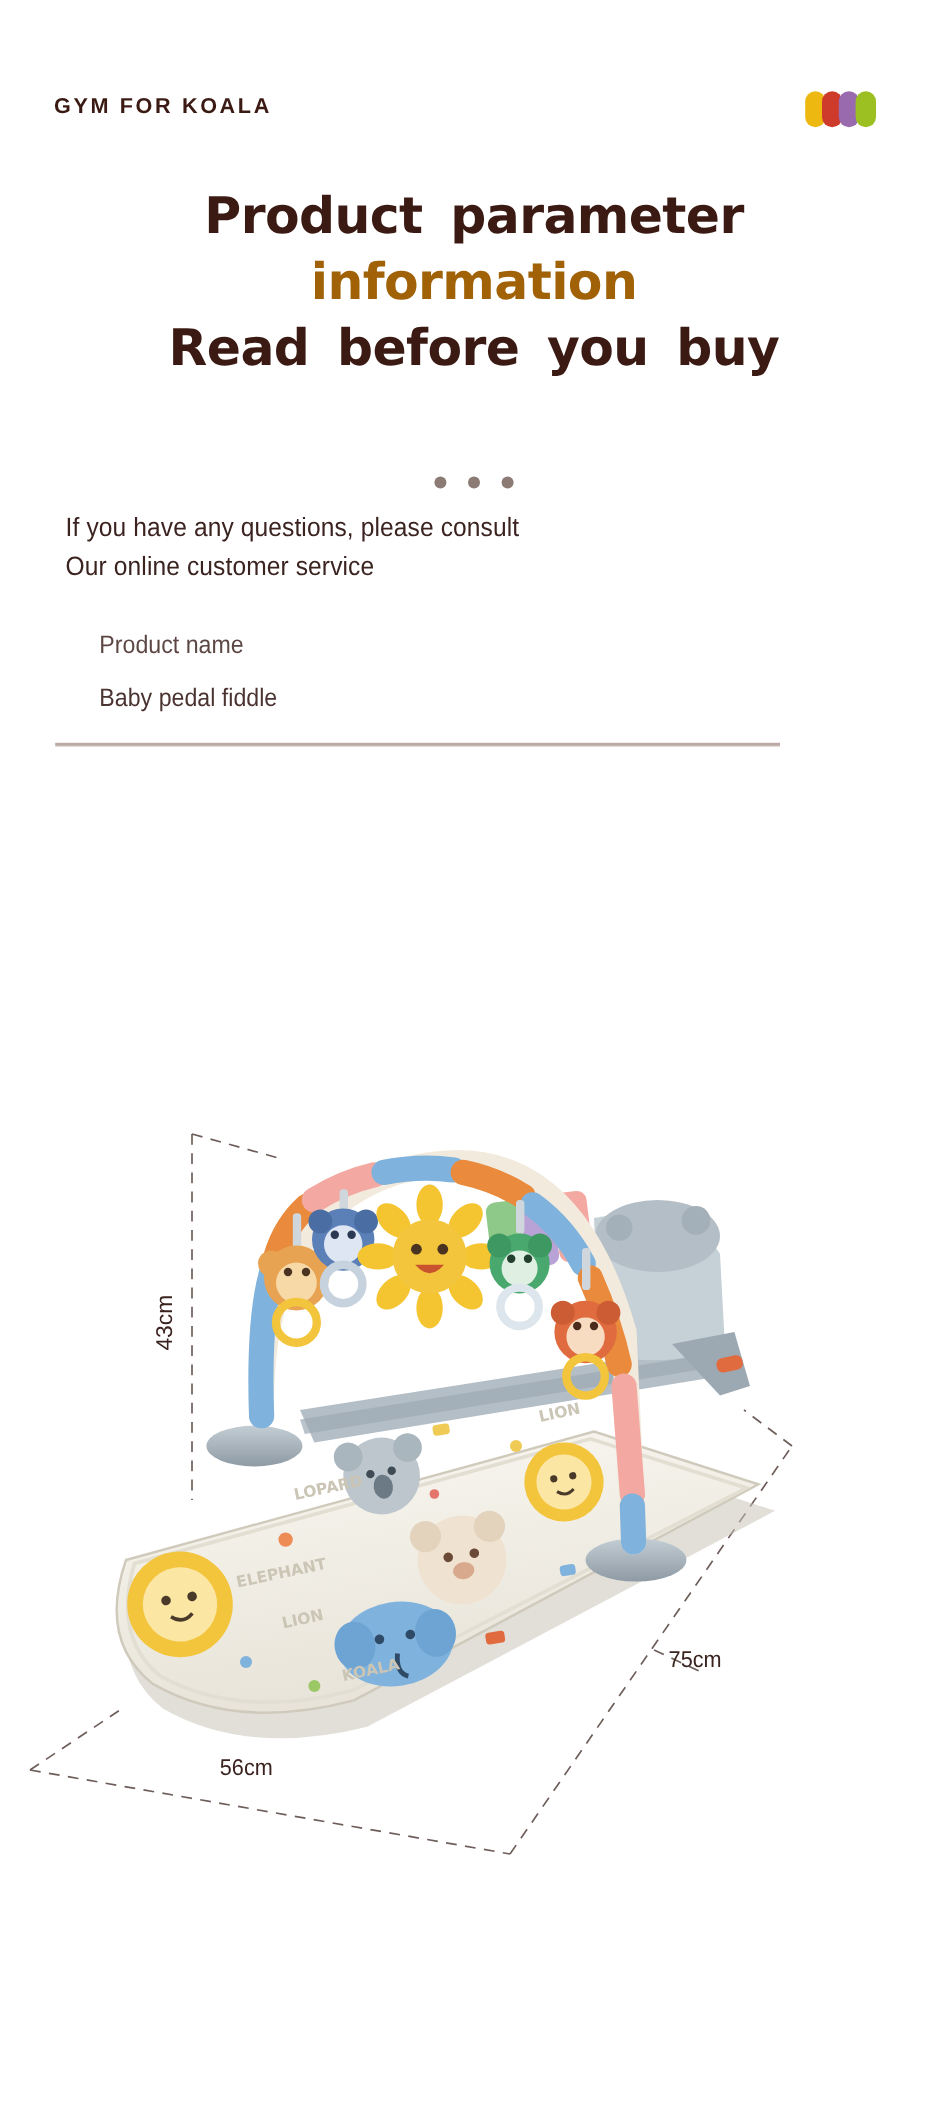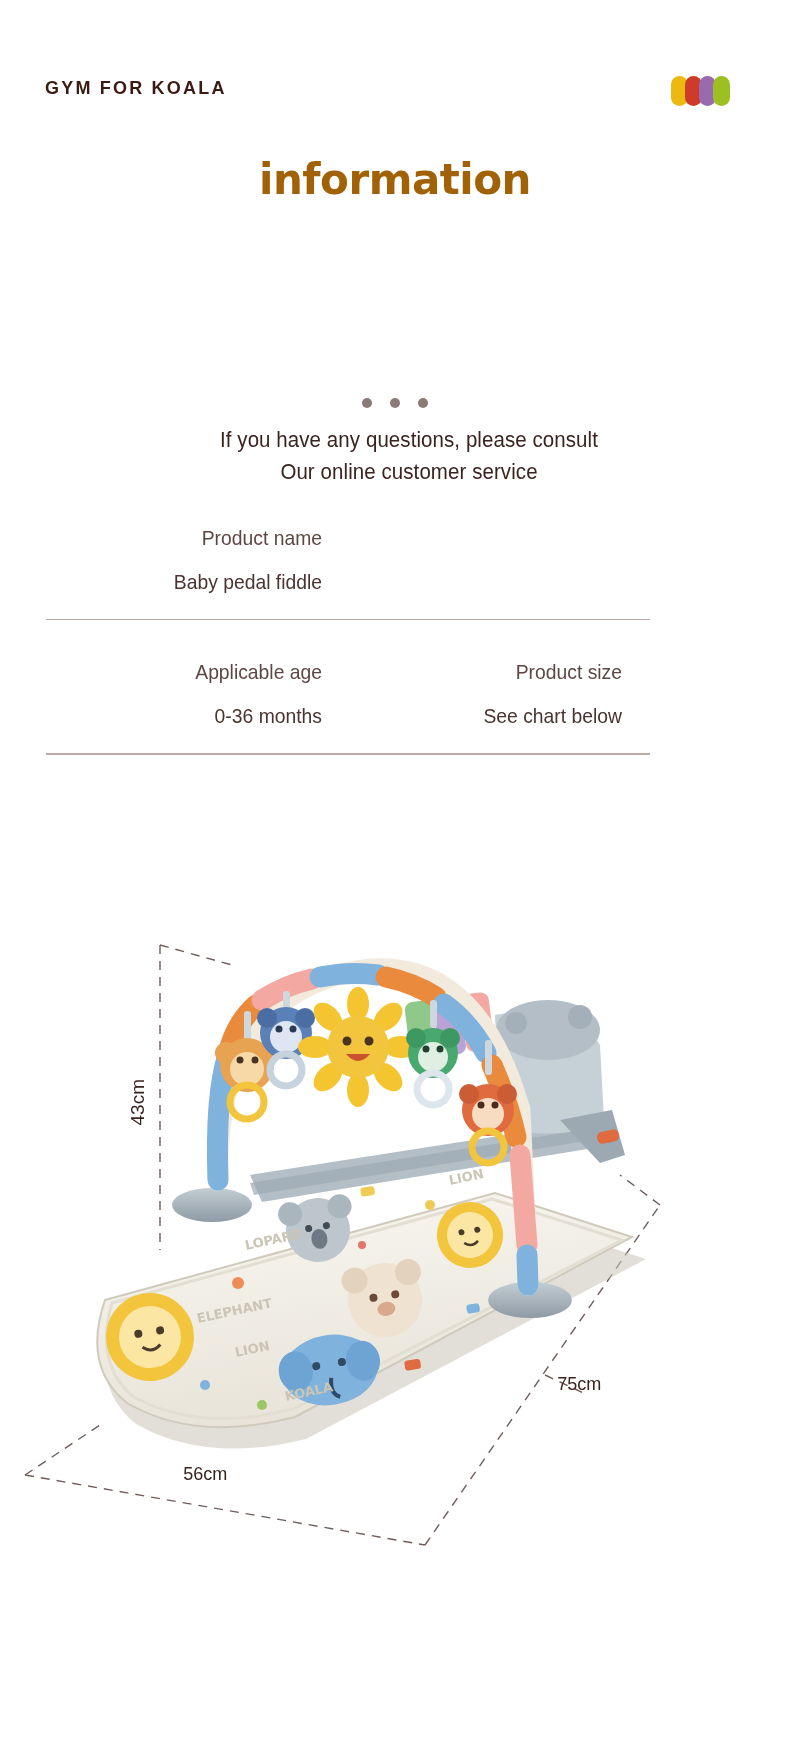--- a/index.html
+++ b/index.html
@@ -34,33 +34,33 @@
   }
   .title-line.spaced { word-spacing: 9px; }
 
   .dots { position: absolute; top: 393px; left: 0; width: 790px; text-align: center; }
   .dot {
     display: inline-block; width: 10px; height: 10px; border-radius: 50%;
     background: #8C7A75; margin: 0 7px; vertical-align: middle;
   }
 
   
-  .subtitle { position: absolute; top: 424px; left: 0; width: 790px; text-align: center; padding-left: 28px; }
+  .subtitle { position: absolute; top: 424px; left: 0; width: 790px; text-align: left; padding-left: 28px; }
   .sub-line {
     font-family: "Liberation Sans", sans-serif;
     font-size: 22px; line-height: 32px; font-weight: 300;
     color: #3B2320; letter-spacing: 0.1px;
     transform: scaleX(0.93); transform-origin: center;
   }
 
   
   .specs { position: absolute; top: 510px; left: 46px; width: 604px; }
   .spec-row { position: relative; }
   .spec-grid { display: flex; }
-  .spec-col { width: 300px; text-align: right; }
+  .spec-col { width: 300px; }
   .spec-label {
     font-size: 21px; line-height: 30px; color: #5D4744; font-weight: 300;
     transform: scaleX(0.92); transform-origin: left center;
     white-space: nowrap;
   }
   .spec-value {
     font-size: 21px; line-height: 30px; color: #4A3330; font-weight: 300;
     transform: scaleX(0.92); transform-origin: left center;
     white-space: nowrap;
   }
@@ -92,21 +92,23 @@
   <div class="brand">GYM  FOR  KOALA</div>
   <div class="pills">
     <span class="pill p1" style="background: rgb(237, 184, 16);"></span>
     <span class="pill p2" style="background: rgb(206, 59, 42);"></span>
     <span class="pill p3" style="background: rgb(154, 106, 175);"></span>
     <span class="pill p4" style="background: rgb(156, 192, 34);"></span>
   </div>
 </div>
 
 <div class="title-block">
+  <div class="title-line spaced" style="color: rgb(58, 26, 19);">Product  parameter</div>
   <div class="title-line" style="color: #a16207;">information</div>
+  <div class="title-line spaced" style="color: rgb(58, 26, 19);">Read  before  you  buy</div>
 </div>
 
 <div class="dots">
   <span class="dot" style="background: rgb(140, 122, 117);"></span>
   <span class="dot" style="background: rgb(140, 122, 117);"></span>
   <span class="dot" style="background: rgb(140, 122, 117);"></span>
 </div>
 
 <div class="subtitle">
   <div class="sub-line">If you have any questions, please consult</div>
@@ -118,32 +120,20 @@
   <div class="spec-row row1">
     <div class="spec-grid">
       <div class="spec-col">
         <div class="spec-label">Product name</div>
         <div class="spec-value">Baby pedal fiddle</div>
       </div>
     </div>
   </div>
   <div class="divider"></div>
 
-  <div class="spec-row row2">
-    <div class="spec-grid">
-      <div class="spec-col">
-        <div class="spec-label">Applicable age</div>
-        <div class="spec-value">0-36 months</div>
-      </div>
-      <div class="spec-col">
-        <div class="spec-label">Product size</div>
-        <div class="spec-value">See chart below</div>
-      </div>
-    </div>
-  </div>
   <div class="divider"></div>
 
   <div class="divider"></div>
 </div>
 
 <div class="photo">
 <svg width="790" height="857" viewBox="0 0 790 857">
   <defs>
     <linearGradient id="matg" x1="0" y1="0" x2="0.3" y2="1">
       <stop offset="0%" stop-color="#FAF8F2"></stop>

